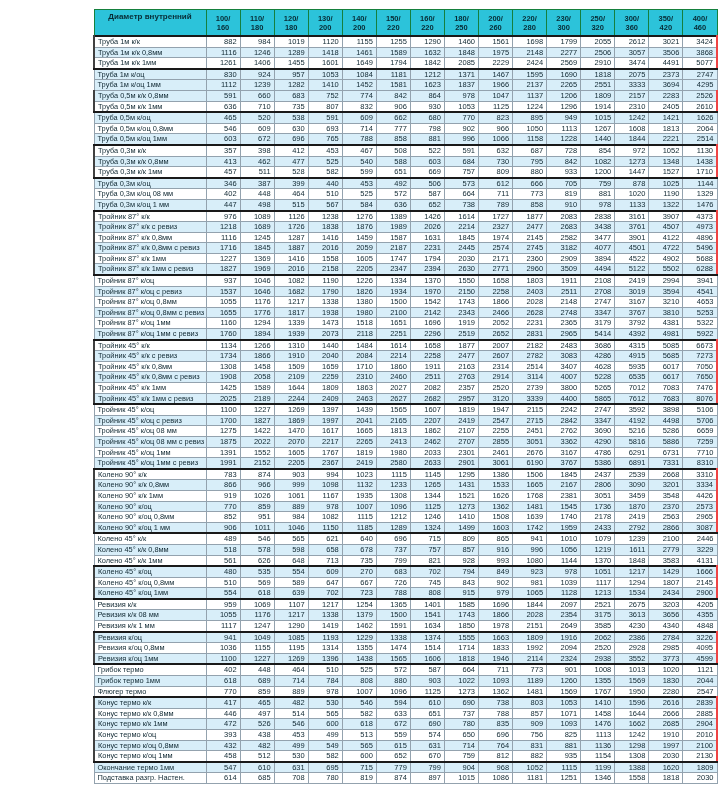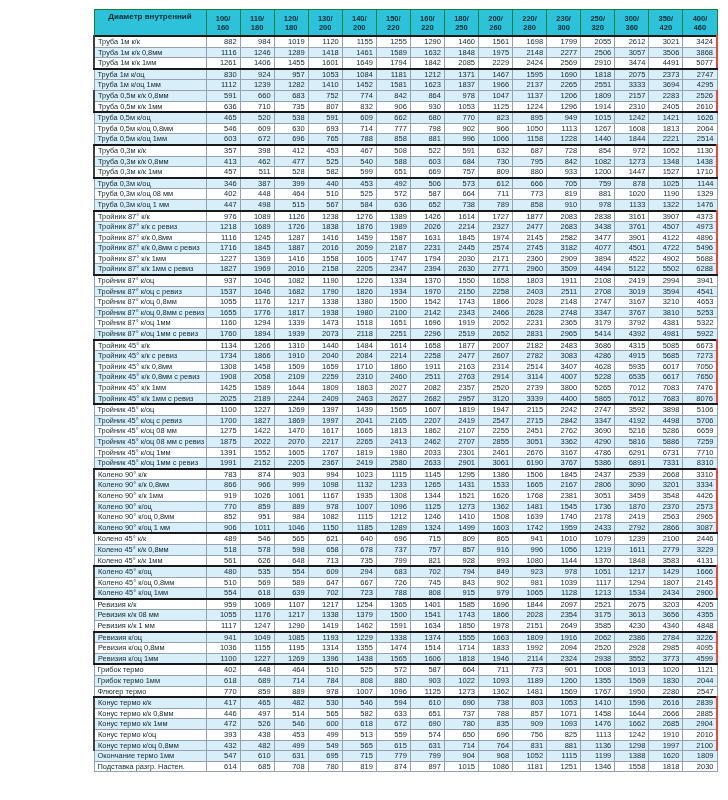--- a/index.html
+++ b/index.html
@@ -992,21 +992,21 @@
           <td class="val">1848</td>
           <td class="val">3583</td>
           <td class="val">4131</td>
         </tr>
         <tr class="stripe boxed first">
           <td class="lbl">Колено 45° к/оц</td>
           <td class="val">480</td>
           <td class="val">535</td>
           <td class="val">554</td>
           <td class="val">609</td>
-          <td class="val">294</td>
+          <td class="val">270</td>
           <td class="val">683</td>
           <td class="val">702</td>
           <td class="val">794</td>
           <td class="val">849</td>
           <td class="val">923</td>
           <td class="val">978</td>
           <td class="val">1051</td>
           <td class="val">1217</td>
           <td class="val">1429</td>
           <td class="val">1666</td>
@@ -1292,20 +1292,38 @@
           <td class="val">631</td>
           <td class="val">714</td>
           <td class="val">764</td>
           <td class="val">831</td>
           <td class="val">881</td>
           <td class="val">1136</td>
           <td class="val">1298</td>
           <td class="val">1997</td>
           <td class="val">2100</td>
         </tr>
+        <tr class="boxed last">
+          <td class="lbl">Конус термо к/оц 1мм</td>
+          <td class="val">458</td>
+          <td class="val">512</td>
+          <td class="val">530</td>
+          <td class="val">582</td>
+          <td class="val">600</td>
+          <td class="val">652</td>
+          <td class="val">670</td>
+          <td class="val">759</td>
+          <td class="val">812</td>
+          <td class="val">882</td>
+          <td class="val">935</td>
+          <td class="val">1154</td>
+          <td class="val">1308</td>
+          <td class="val">2030</td>
+          <td class="val">2130</td>
+        </tr>
         <tr class="stripe">
           <td class="lbl">Окончание термо 1мм</td>
           <td class="val">547</td>
           <td class="val">610</td>
           <td class="val">631</td>
           <td class="val">695</td>
           <td class="val">715</td>
           <td class="val">779</td>
           <td class="val">799</td>
           <td class="val">904</td>

